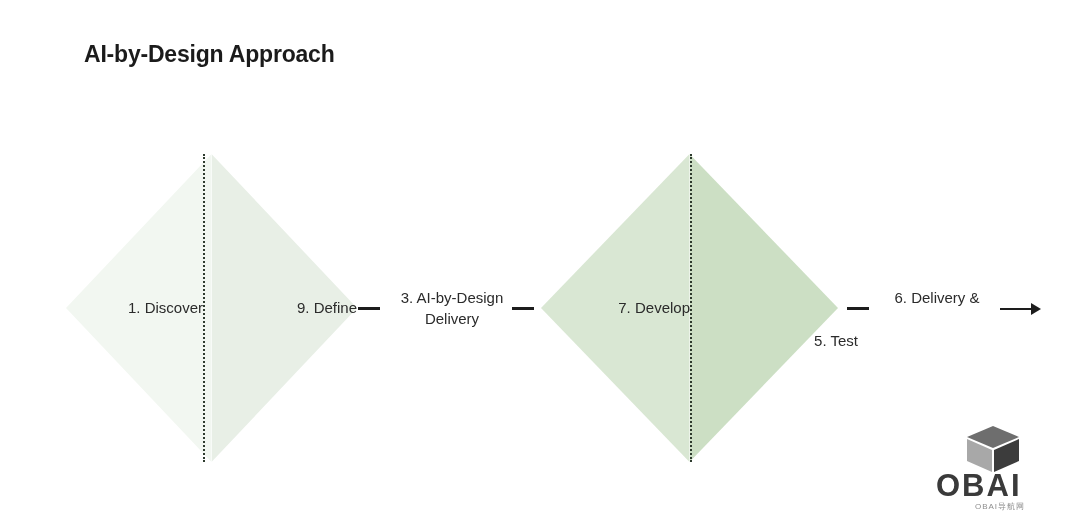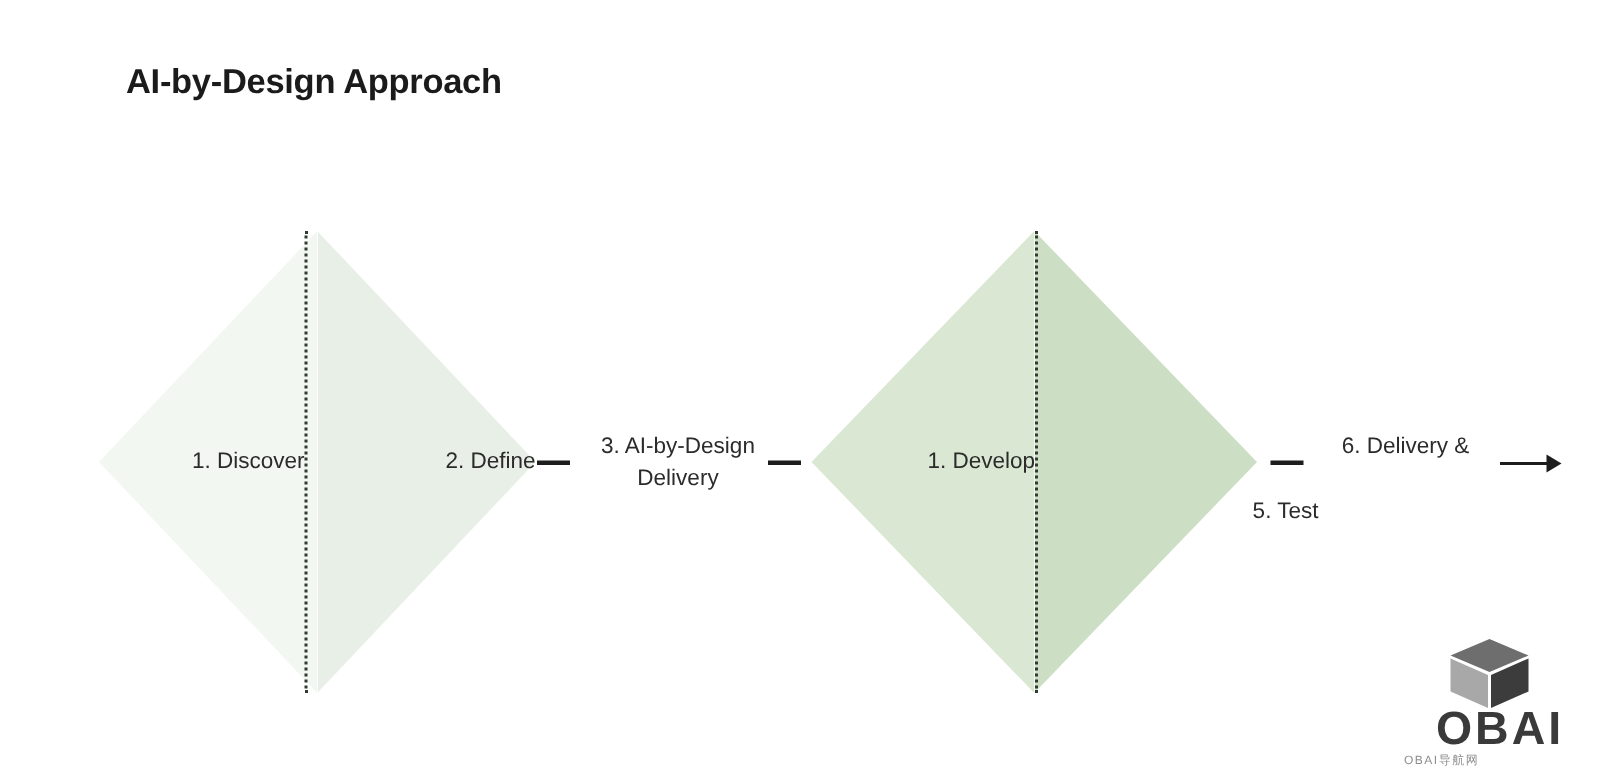--- a/index.html
+++ b/index.html
@@ -92,21 +92,21 @@
     top: 297px;
     font-size: 15px;
     line-height: 21px;
     color: #2b2b2b;
     text-align: right;
     white-space: nowrap;
   }
   #label-discover { left: 66px;  width: 137px; }
   #label-define   { left: 203px; width: 154px; }
   #label-develop  { left: 541px; width: 149px; }
-  #label-test     { left: 731px; width: 148px; margin-top: 33px; }
+  #label-test     { left: 710px; width: 148px; margin-top: 33px; }
 
   .gate-label {
     position: absolute;
     font-size: 15px;
     line-height: 21px;
     color: #2b2b2b;
     text-align: center;
   }
   #label-decision {
     left: 384px;
@@ -151,69 +151,68 @@
     left: 28px;
     top: 0;
     width: 58px;
     height: 50px;
   }
   #logo-wordmark {
     position: absolute;
     left: 0;
     top: 46px;
     width: 128px;
-    text-align: center;
     font-size: 31px;
     font-weight: bold;
     letter-spacing: 2px;
     color: #3a3a3a;
     line-height: 32px;
   }
   #logo-subtext {
     position: absolute;
     left: 0;
     top: 78px;
     width: 128px;
-    text-align: left;
+    text-align: center;
     font-size: 8px;
     letter-spacing: 1px;
     color: #8e8e8e;
     line-height: 10px;
   }
 </style>
 </head>
 <body>
 
 <div id="page-title">AI-by-Design Approach</div>
 
 <div id="diagram">
 
   <div class="diamond" id="diamond-discover-define">
     <div class="half left"></div>
     <div class="half right"></div>
   </div>
   <div class="divider-dotted" id="divider-phase-1"></div>
 
   <div class="phase-label" id="label-discover">1. Discover</div>
-  <div class="phase-label" id="label-define">2. Define</div>
+  <div class="phase-label" id="label-define">9. Define</div>
 
   <div class="dash" id="dash-before-decision"></div>
   <div class="gate-label" id="label-decision">
     <div>3. AI-by-Design</div>
     <div>Delivery</div>
   </div>
   <div class="dash" id="dash-after-decision"></div>
 
   <div class="diamond" id="diamond-develop-test">
     <div class="half left"></div>
     <div class="half right"></div>
   </div>
   <div class="divider-dotted" id="divider-phase-2"></div>
 
-  <div class="phase-label" id="label-develop">1. Develop</div>
+  <div class="phase-label" id="label-develop">7. Develop</div>
   <div class="phase-label" id="label-test">5. Test</div>
 
   <div class="dash" id="dash-before-delivery"></div>
   <div class="gate-label" id="label-delivery">
     <div>6. Delivery &amp;</div>
   </div>
 
   <svg id="arrow-end" viewBox="0 0 42 22">
     <line x1="0" y1="11" x2="33" y2="11" stroke="#1d1d1d" stroke-width="2"></line>
     <polygon points="31,5 41,11 31,17" fill="#1d1d1d"></polygon>

